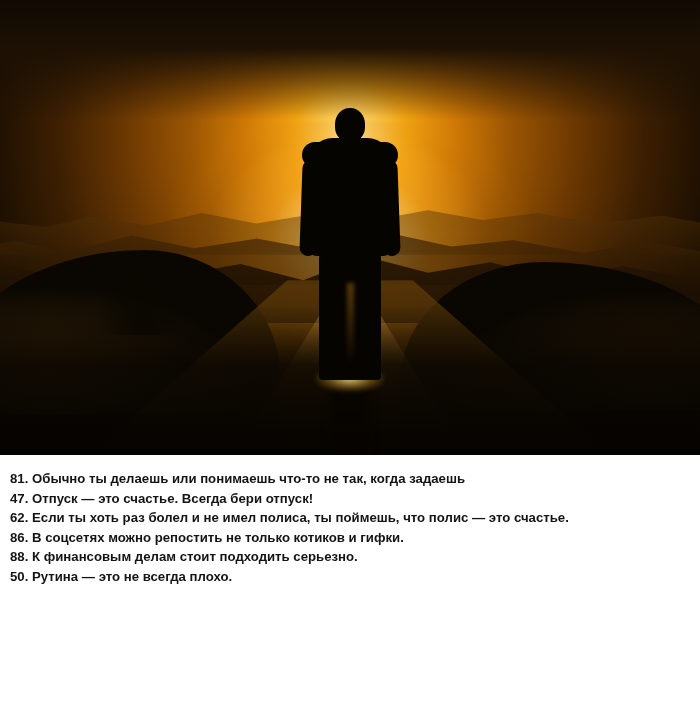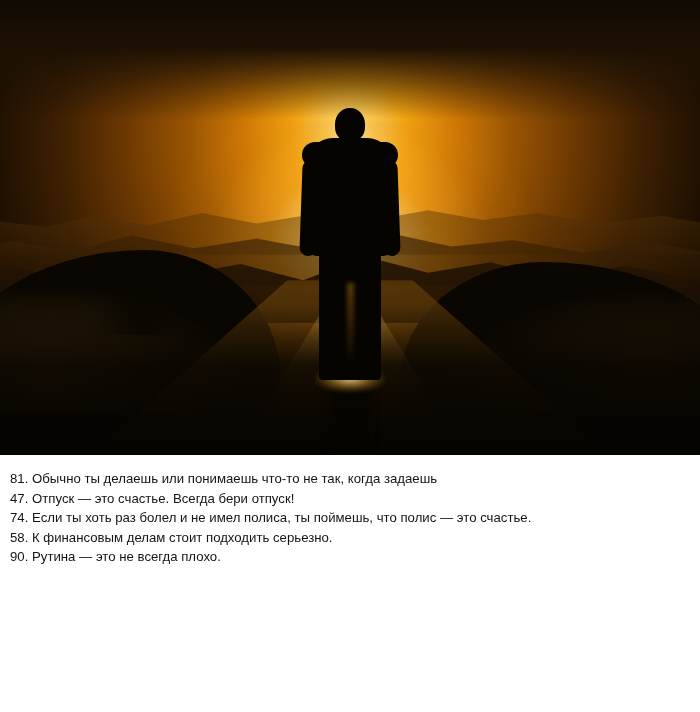--- a/index.html
+++ b/index.html
@@ -11,20 +11,21 @@
     width: 700px;
     height: 712px;
     font-family: "Liberation Sans", sans-serif;
     overflow: hidden;
   }
   .page {
     width: 700px;
     height: 712px;
     position: relative;
     background: #14b8a6;
+    font-weight: bold;
   }
 
   
   .photo {
     position: relative;
     width: 700px;
     height: 455px;
     overflow: hidden;
     background: #050403;
   }
@@ -296,18 +297,19 @@
       <div class="fig-arm-l"></div>
       <div class="fig-arm-r"></div>
       <div class="fig-head"></div>
     </div>
 
   </div>
 
   <div class="caption">
     <div class="line">81. Обычно ты делаешь или понимаешь что-то не так, когда задаешь</div>
     <div class="line">47. Отпуск — это счастье. Всегда бери отпуск!</div>
-    <div class="line">74. Если ты хоть раз болел и не имел полиса, ты поймешь, что полис — это счастье.</div>
-    <div class="line">58. К финансовым делам стоит подходить серьезно.</div>
-    <div class="line">90. Рутина — это не всегда плохо.</div>
+    <div class="line">62. Если ты хоть раз болел и не имел полиса, ты поймешь, что полис — это счастье.</div>
+    <div class="line">86. В соцсетях можно репостить не только котиков и гифки.</div>
+    <div class="line">88. К финансовым делам стоит подходить серьезно.</div>
+    <div class="line">50. Рутина — это не всегда плохо.</div>
   </div>
 
 </div>
 
 </body></html>

